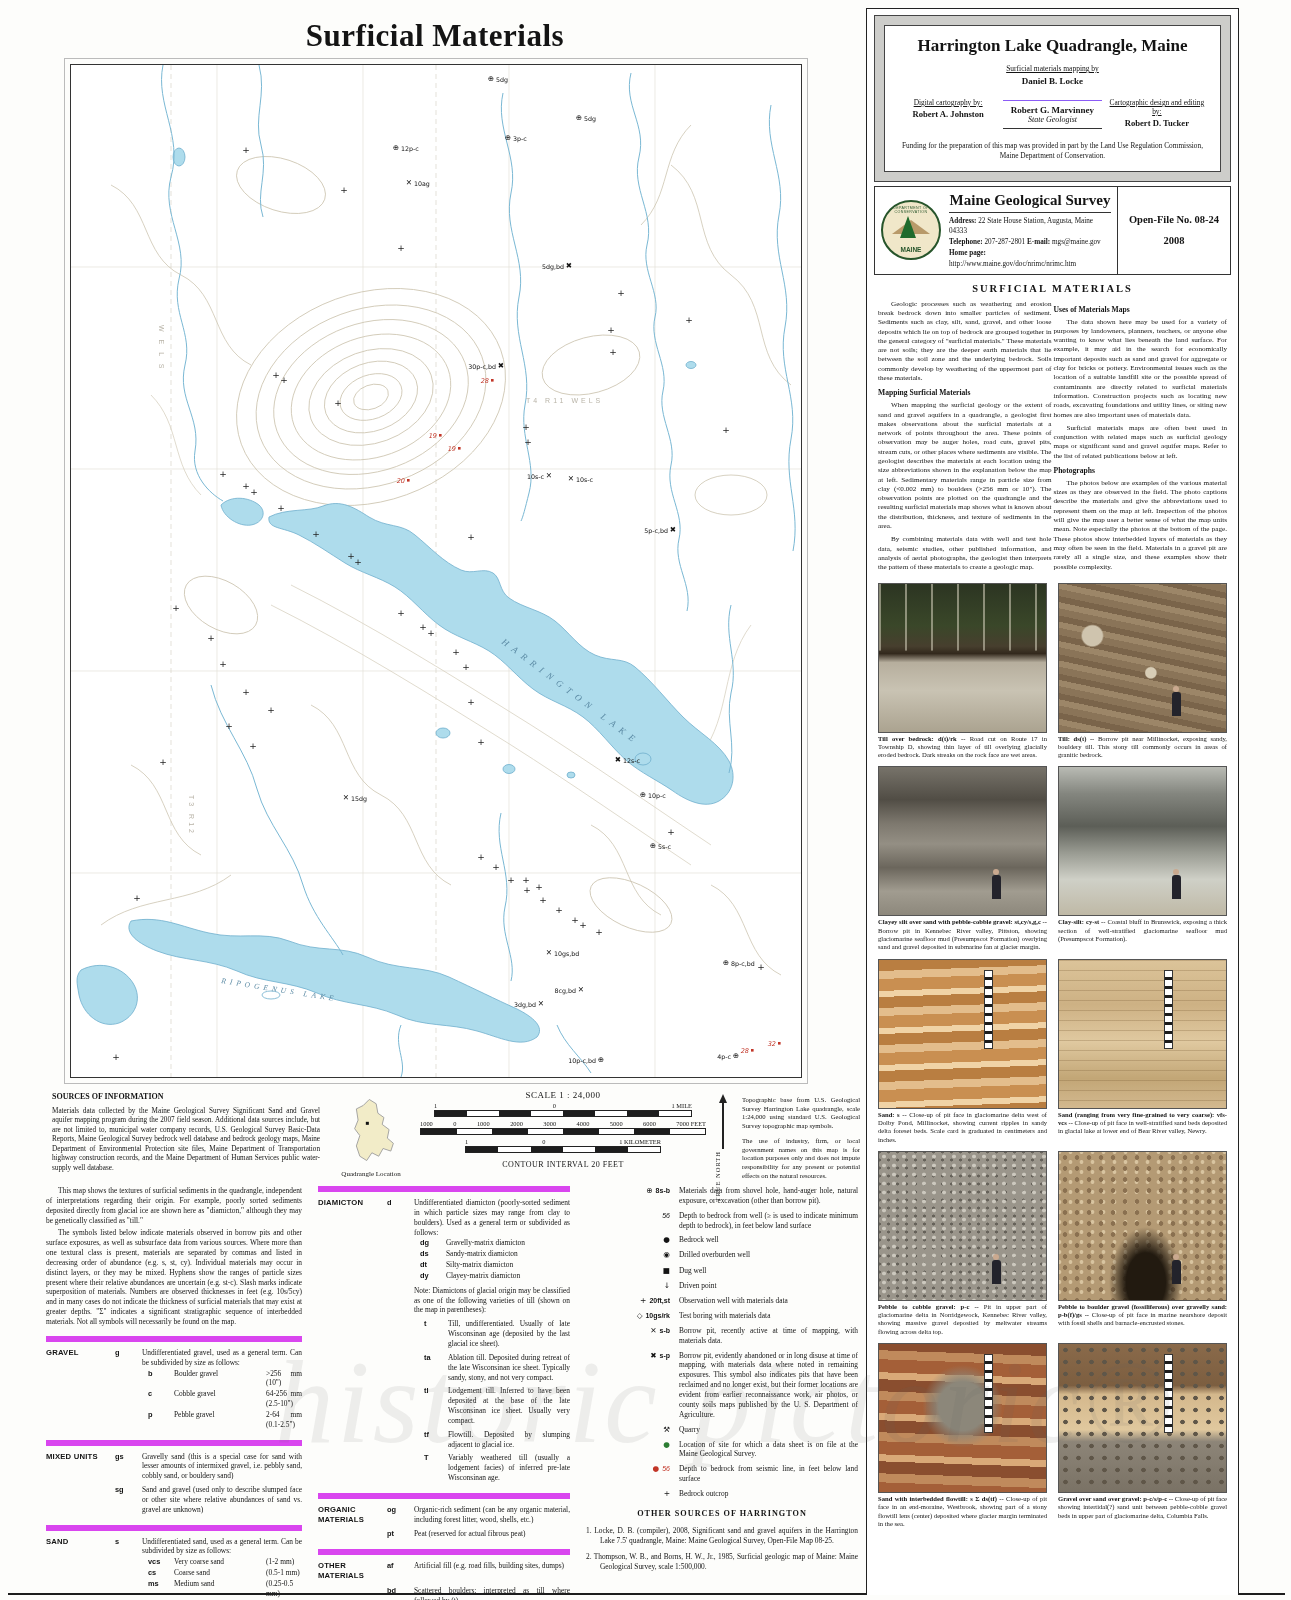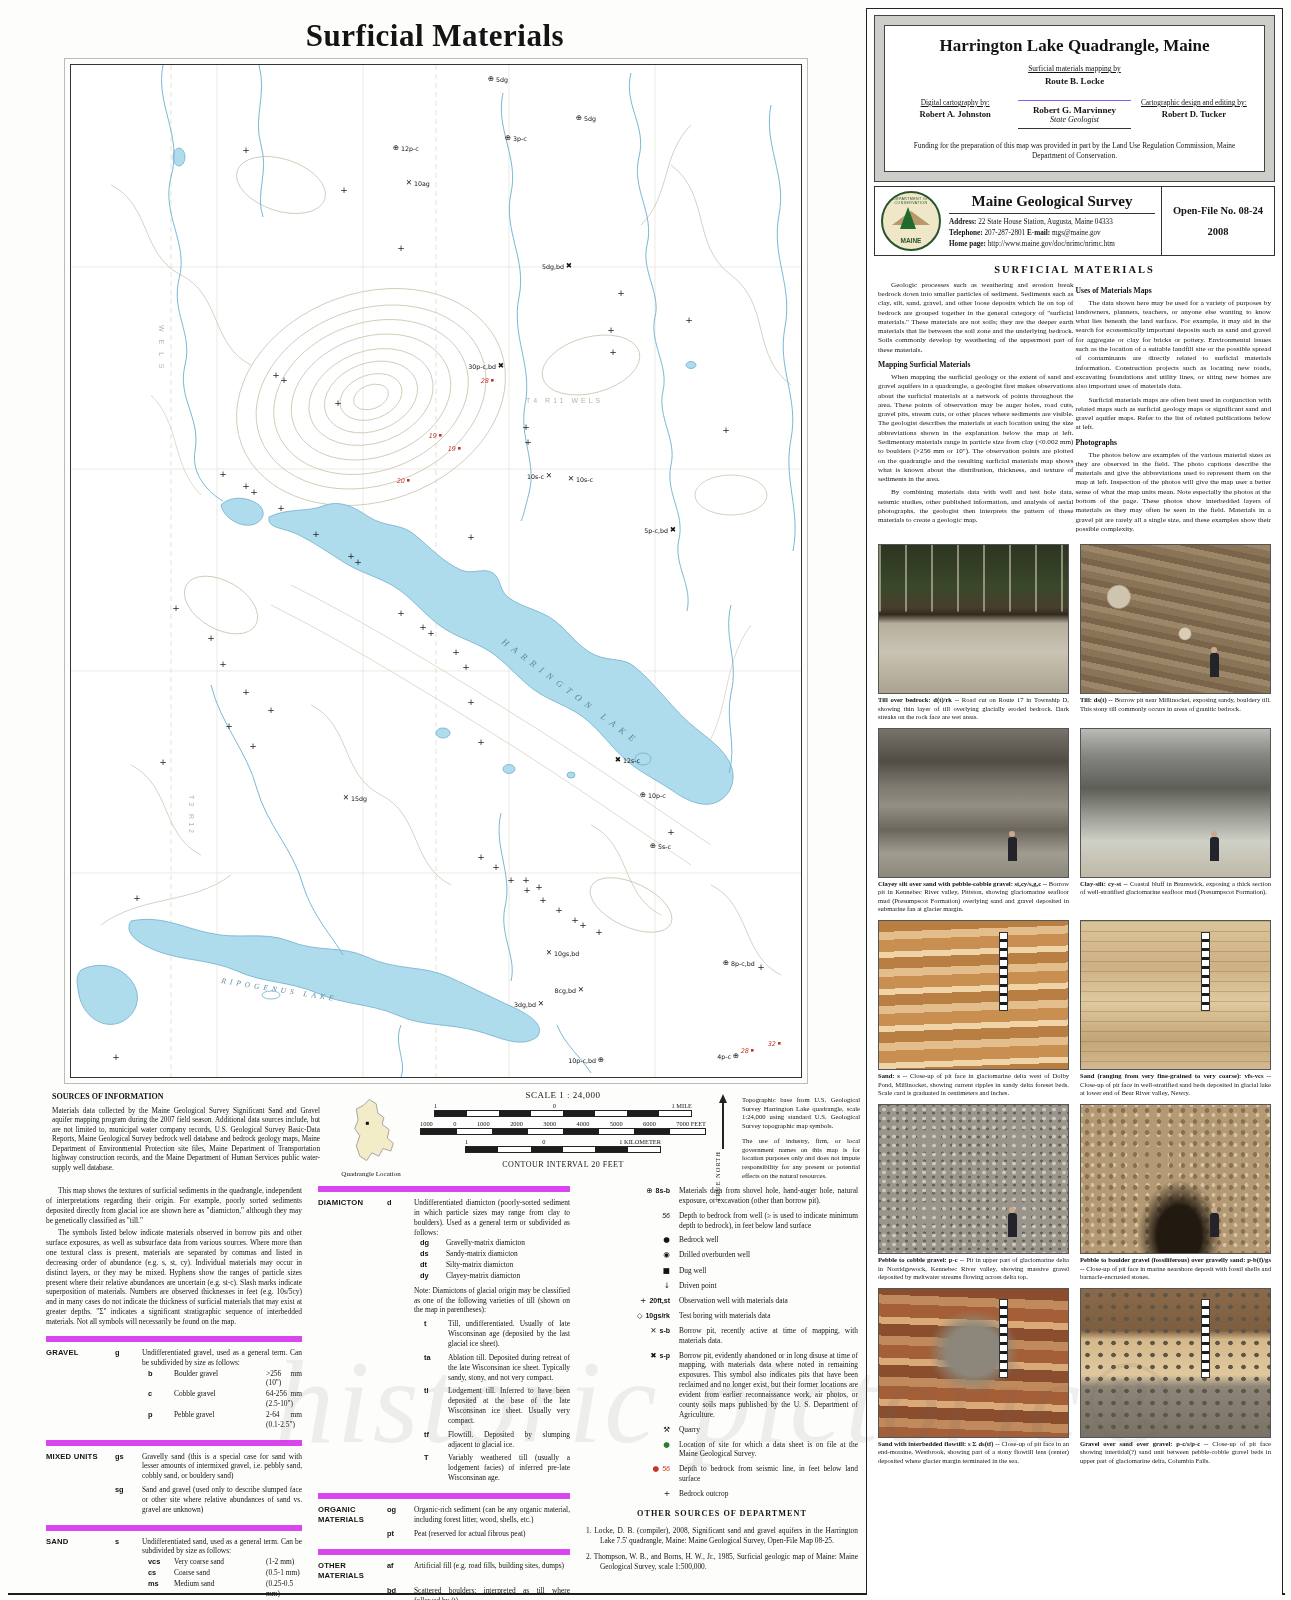--- a/index.html
+++ b/index.html
@@ -65,21 +65,21 @@
   .sym-text{flex:1;text-align:justify}
   .g-green{color:#2c7d33}.g-red{color:#c23527}
   .lab-ital{font-style:italic;font-weight:normal!important}
   .lab-red{color:#c23527}
   .osi-h{text-align:center;font-weight:bold;font-size:8.2px;letter-spacing:1px;margin:10px 0 6px}
   .ref{margin:0 0 6px;padding-left:14px;text-indent:-14px;text-align:justify}
 
   .bottombar{position:absolute;left:8px;right:6px;top:1593px;border-top:2px solid #1d1d1d}
 
   
-  .rpanel{position:absolute;left:866px;top:8px;width:417px;height:1587px;
+  .rpanel{position:absolute;left:866px;top:8px;width:373px;height:1587px;
           border:1px solid #222;border-bottom:none;background:#fff;box-sizing:border-box}
   .hdr-box{margin:6px 7px 4px;border:1px solid #444;background:#cdcdca;padding:9px}
   .hdr-inner{background:#fff;border:1px solid #444;padding:8px 14px 10px;text-align:center}
   .hdr-title{font-size:17px;font-weight:bold;margin:2px 0 8px}
   .hdr-sub{font-size:7.5px;text-decoration:underline}
   .hdr-author{font-size:9px;font-weight:bold;margin-top:3px}
   .credits{display:flex;justify-content:space-between;margin-top:12px;font-size:7.4px;align-items:flex-start}
   .credit{width:32%}
   .cred-l{text-decoration:underline}
   .cred-n{font-weight:bold;font-size:8.6px;margin-top:2px}
@@ -644,37 +644,37 @@
       </div>
       <div class="sym-row">
         <span class="sym-key"><span class="g-red">●</span><span class="lab lab-ital lab-red">56</span></span>
         <span class="sym-text">Depth to bedrock from seismic line, in feet below land surface</span>
       </div>
       <div class="sym-row">
         <span class="sym-key"><span>+</span></span>
         <span class="sym-text">Bedrock outcrop</span>
       </div>
     </div>
-  <div class="osi-h">OTHER SOURCES OF DEPARTMENT</div>
+  <div class="osi-h">OTHER SOURCES OF HARRINGTON</div>
   <div id="leg-refs">
       <div class="ref">1.  Locke, D. B. (compiler), 2008, Significant sand and gravel aquifers in the Harrington Lake 7.5' quadrangle, Maine:  Maine Geological Survey, Open-File Map 08-25.</div>
       <div class="ref">2.  Thompson, W. B., and Borns, H. W., Jr., 1985, Surficial geologic map of Maine:  Maine Geological Survey, scale 1:500,000.</div>
     </div>
 </div>
 
 <div class="wm">historic pictoric®</div>
 <div class="bottombar"></div>
 
 <div class="rpanel">
 
   <div class="hdr-box">
     <div class="hdr-inner">
       <div class="hdr-title">Harrington Lake Quadrangle, Maine</div>
       <div class="hdr-sub">Surficial materials mapping by</div>
-      <div class="hdr-author">Route B. Locke</div>
+      <div class="hdr-author">Daniel B. Locke</div>
       <div class="credits">
         <div class="credit">
           <div class="cred-l">Digital cartography by:</div>
           <div class="cred-n">Robert A. Johnston</div>
         </div>
         <div class="credit mid">
           <div class="cred-n">Robert G. Marvinney</div>
           <div class="cred-t">State Geologist</div>
         </div>
         <div class="credit">

